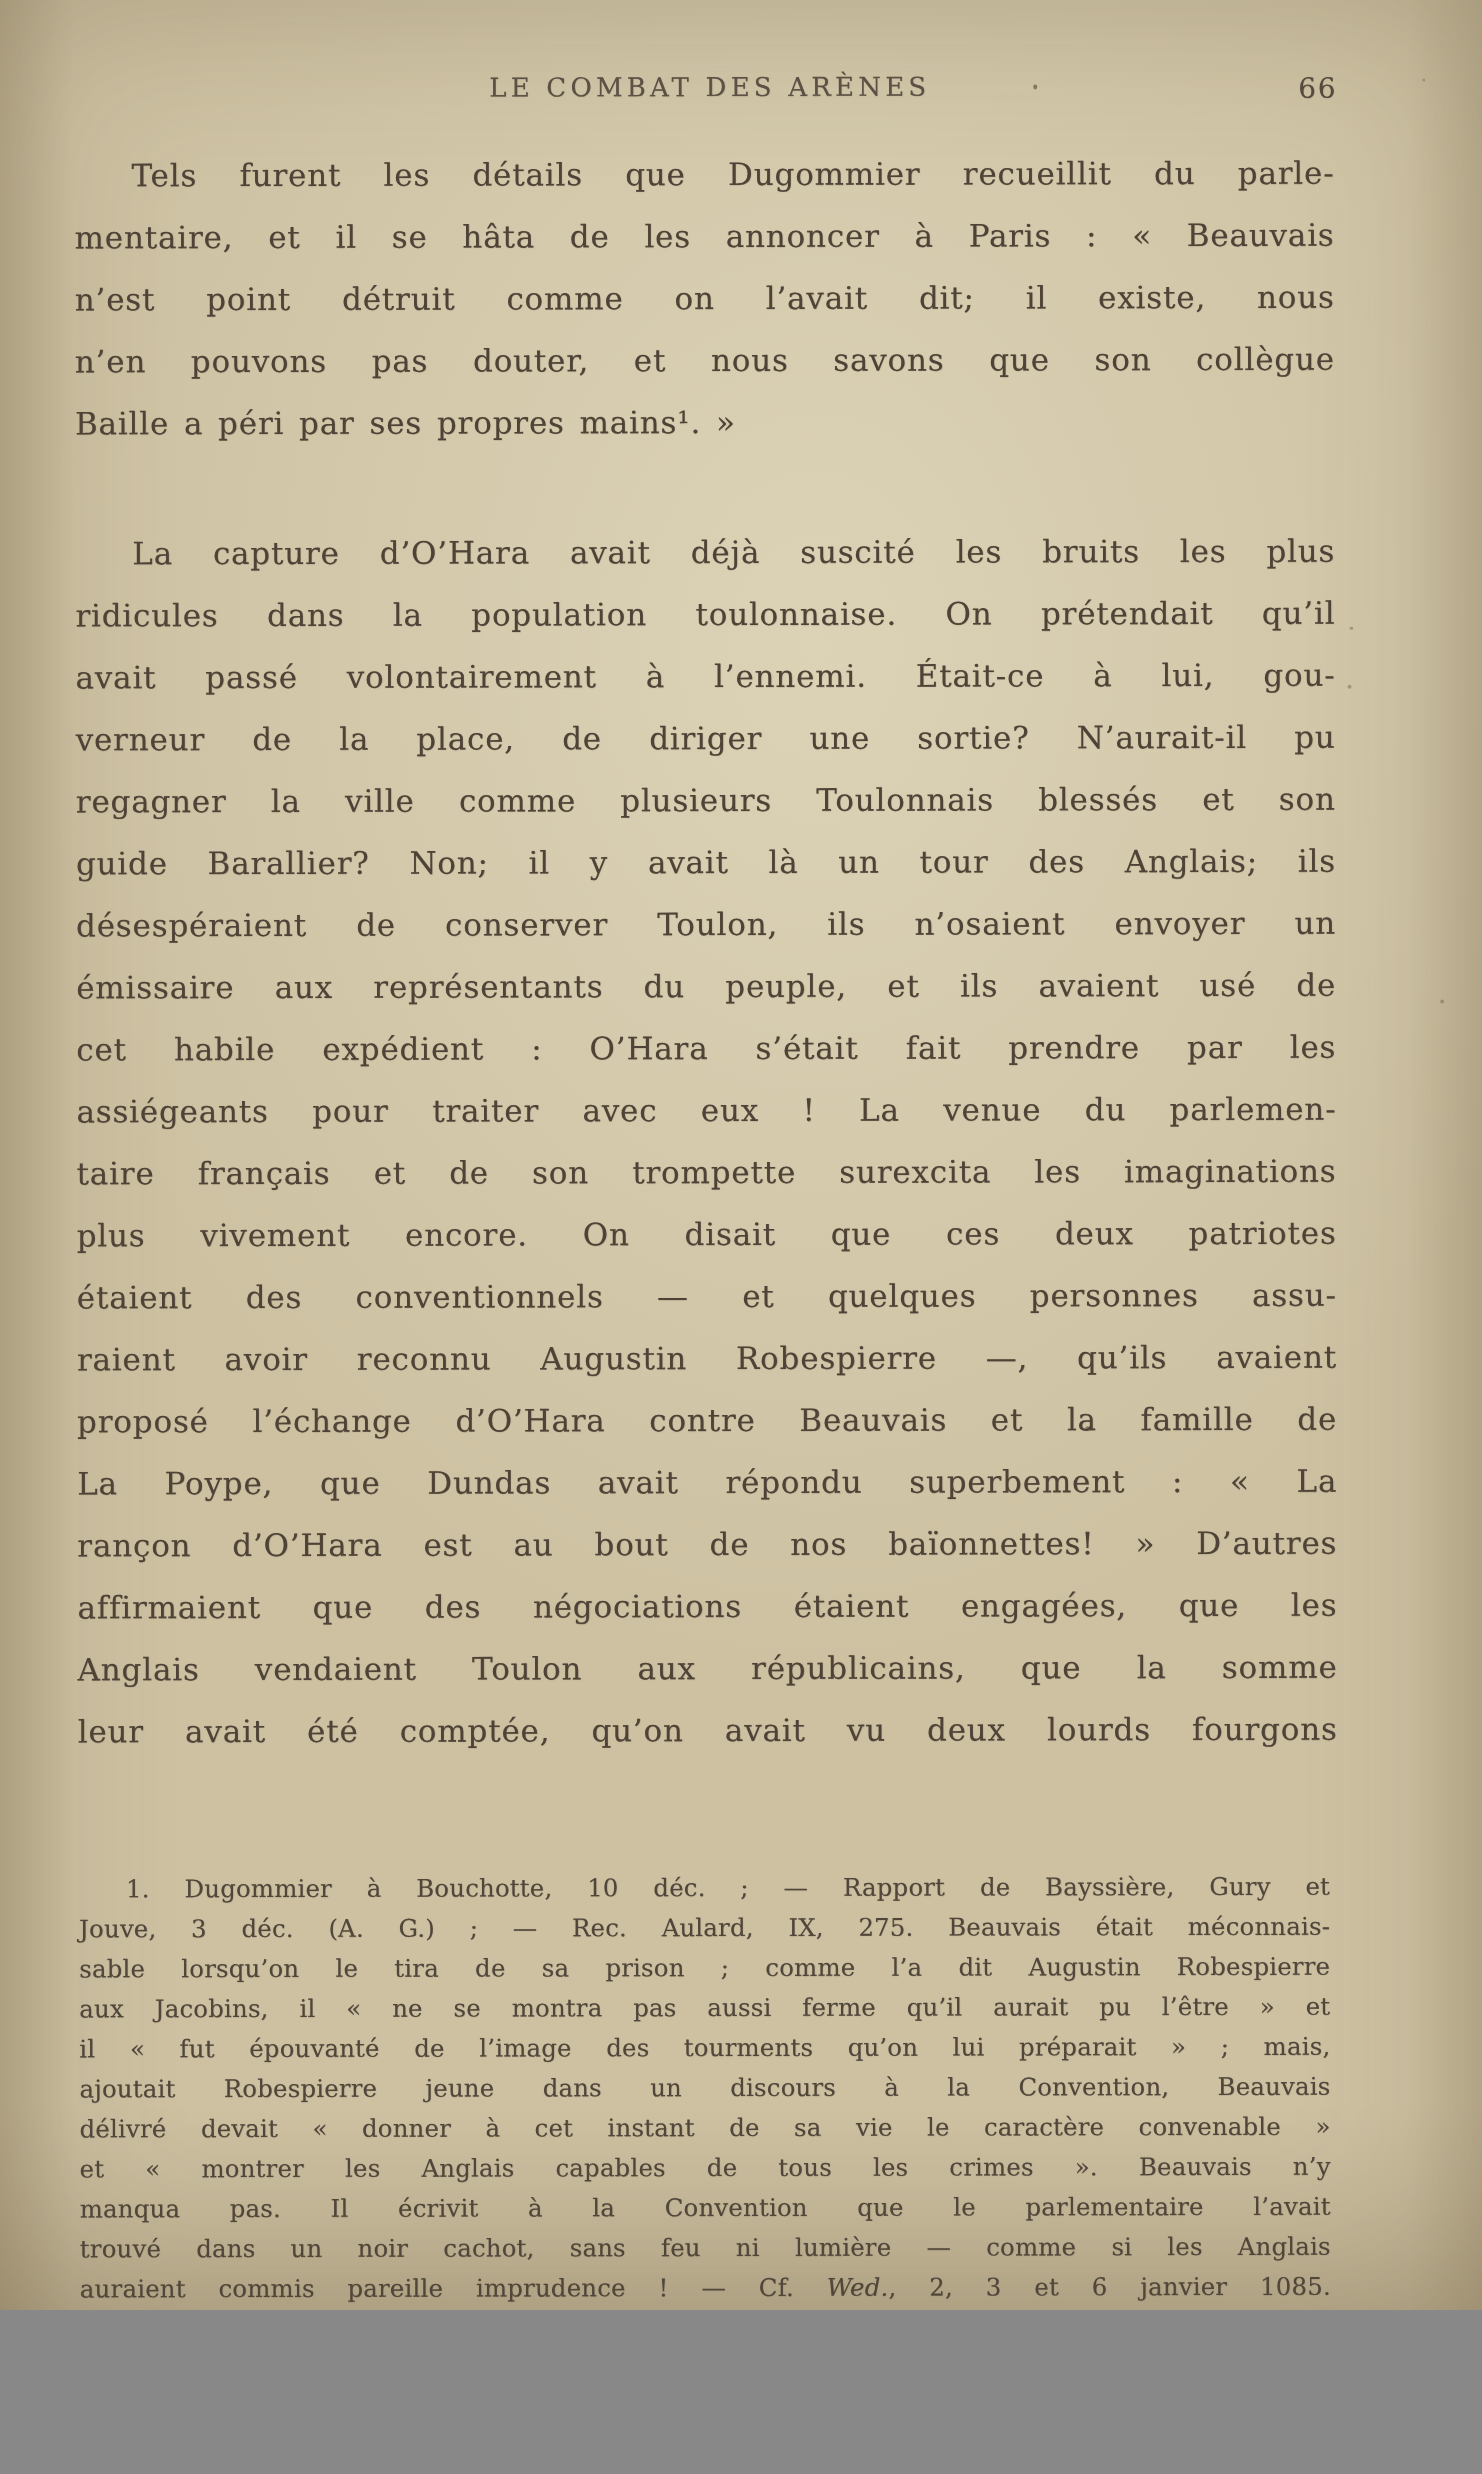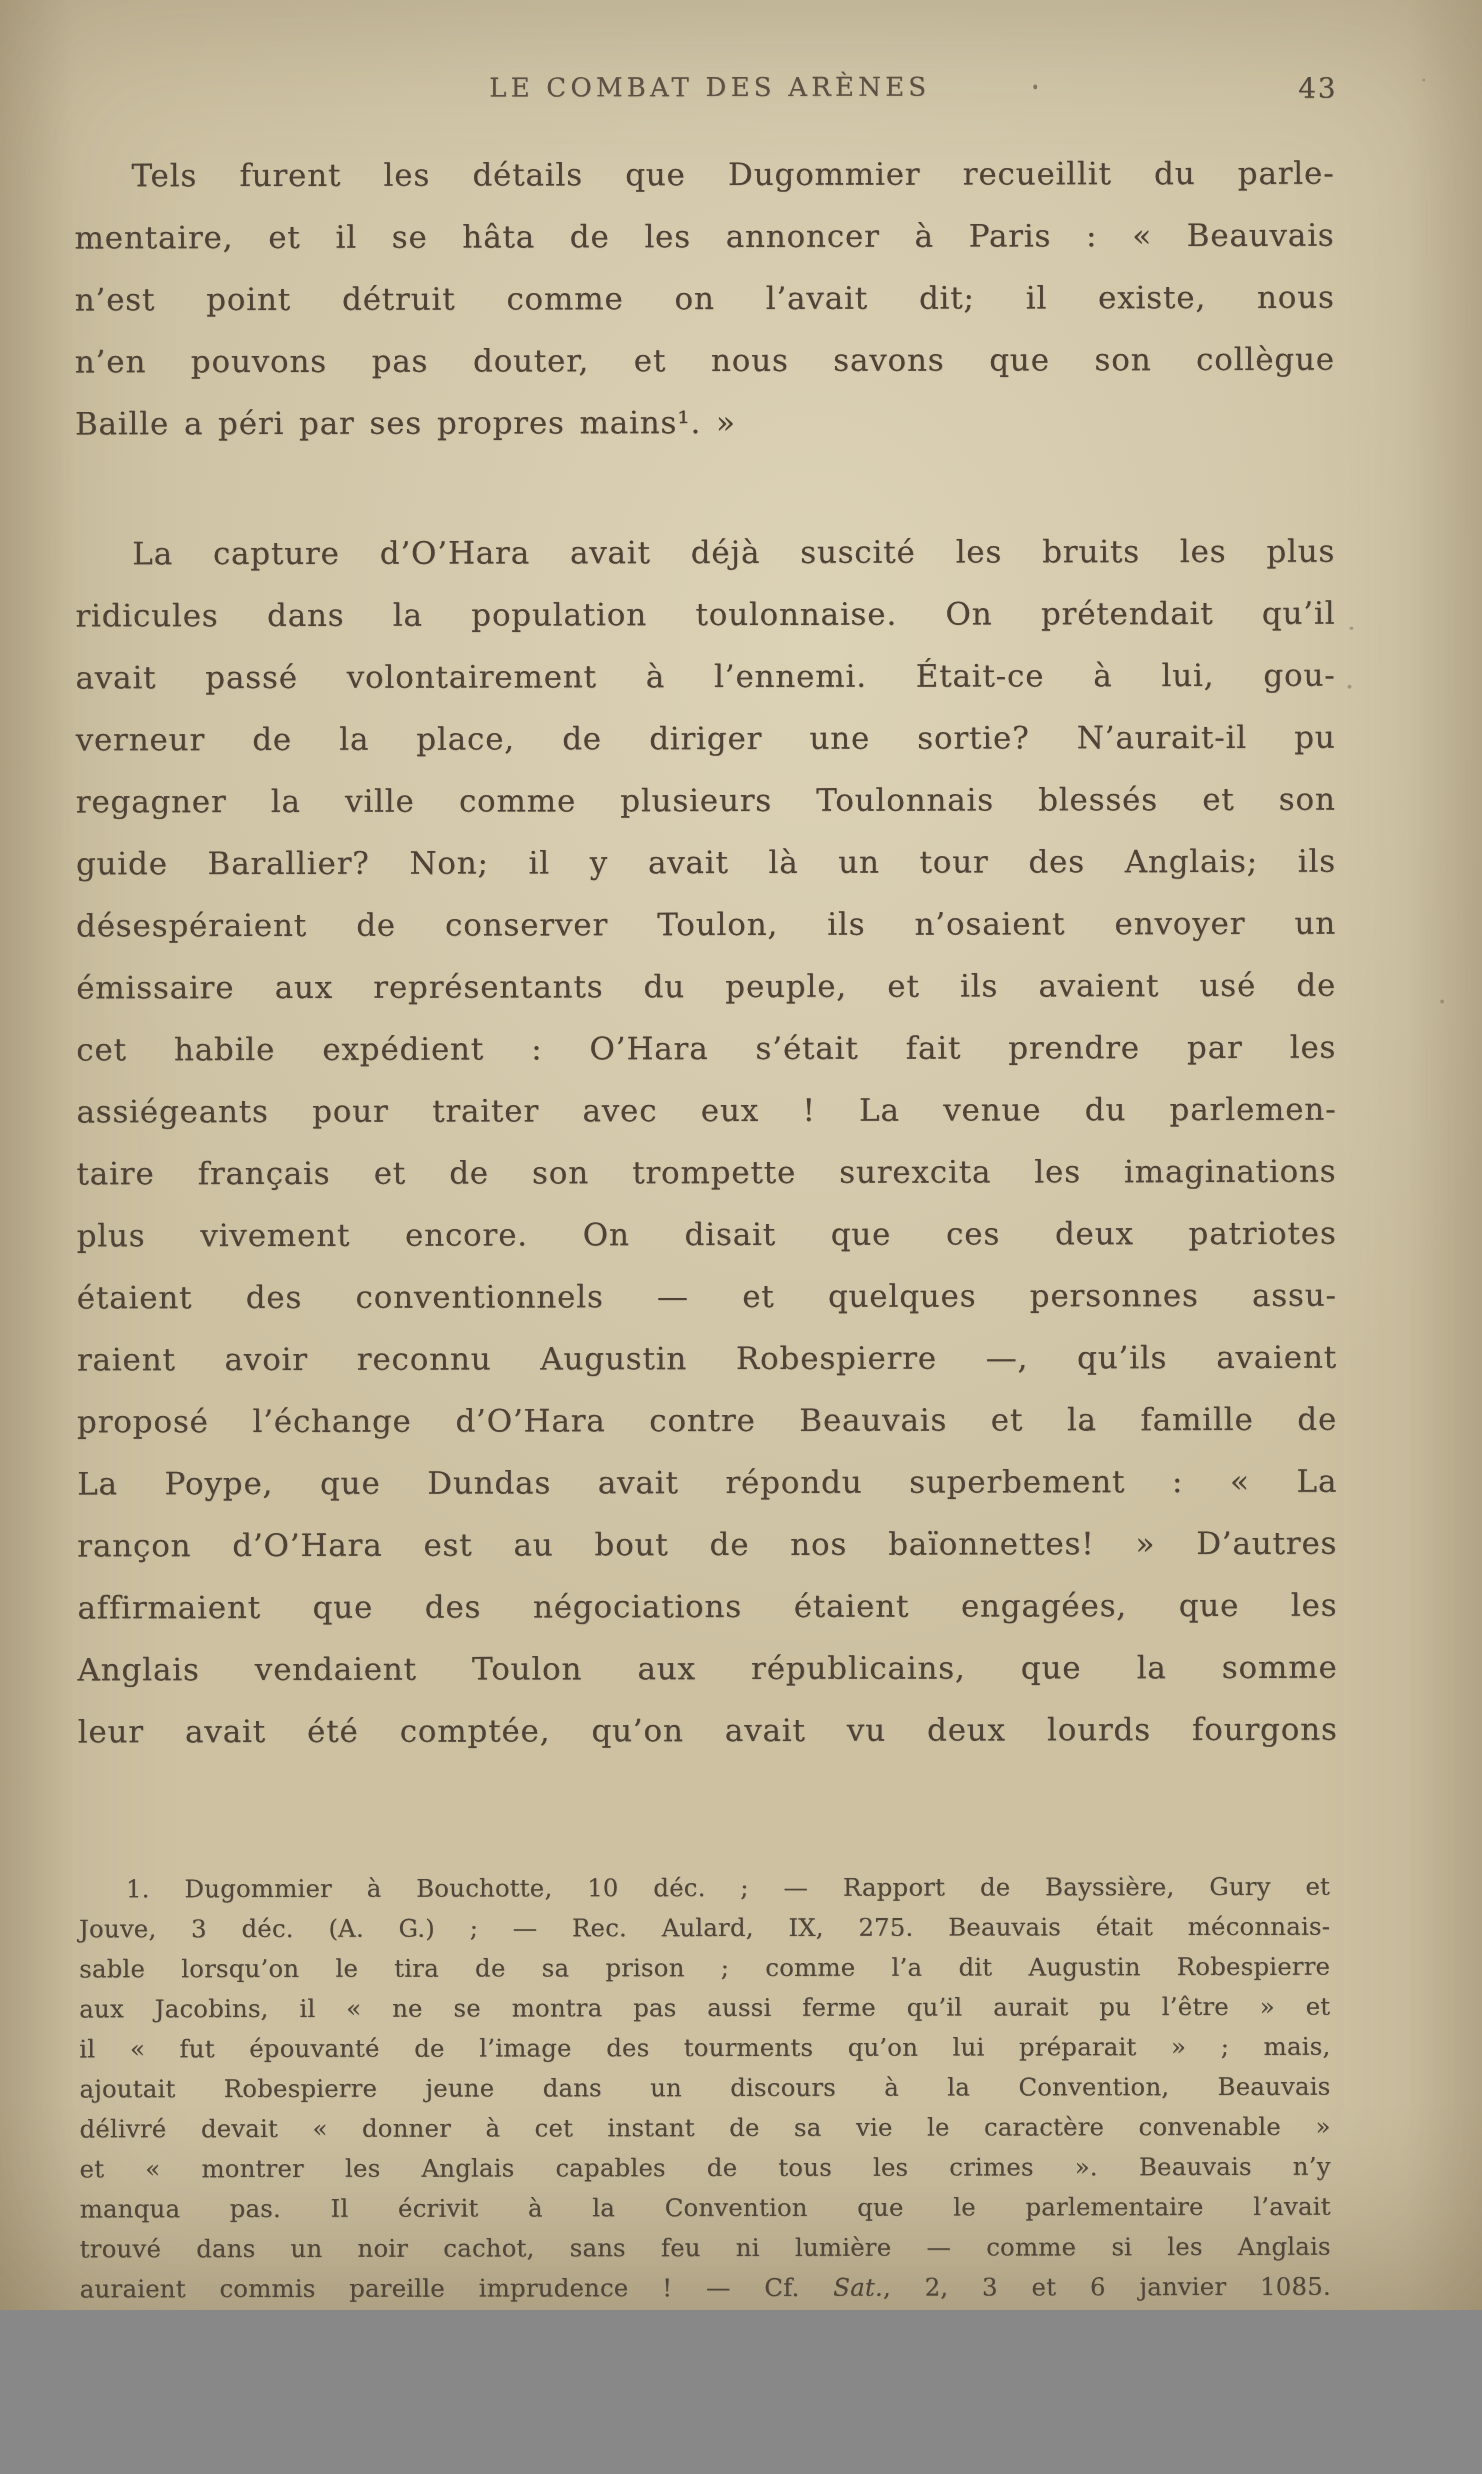--- a/index.html
+++ b/index.html
@@ -56,21 +56,21 @@
   .s5 { left:1348px; top:686px; width:4.2px; height:4.2px; opacity:.6; }
   .s6 { left:1440px; top:1001px; width:4.2px; height:4.2px; opacity:.55; }
 </style>
 </head>
 <body>
 
 <div class="page">
   <div class="content">
 
     <div class="running-title">LE COMBAT DES ARÈNES</div>
-    <div class="page-number">43</div>
+    <div class="page-number">66</div>
 
     <div class="para" id="p1">
       <div class="ln indent">Tels furent les détails que Dugommier recueillit du parle-</div>
       <div class="ln">mentaire, et il se hâta de les annoncer à Paris : « Beauvais</div>
       <div class="ln">n’est point détruit comme on l’avait dit; il existe, nous</div>
       <div class="ln">n’en pouvons pas douter, et nous savons que son collègue</div>
       <div class="ln short">Baille a péri par ses propres mains¹. »</div>
     </div>
 
     <div class="para" id="p2">
@@ -100,21 +100,21 @@
       <div class="ln fnindent">1. Dugommier à Bouchotte, 10 déc. ; — Rapport de Bayssière, Gury et</div>
       <div class="ln">Jouve, 3 déc. (A. G.) ; — Rec. Aulard, IX, 275. Beauvais était méconnais-</div>
       <div class="ln">sable lorsqu’on le tira de sa prison ; comme l’a dit Augustin Robespierre</div>
       <div class="ln">aux Jacobins, il « ne se montra pas aussi ferme qu’il aurait pu l’être » et</div>
       <div class="ln">il « fut épouvanté de l’image des tourments qu’on lui préparait » ; mais,</div>
       <div class="ln">ajoutait Robespierre jeune dans un discours à la Convention, Beauvais</div>
       <div class="ln">délivré devait « donner à cet instant de sa vie le caractère convenable »</div>
       <div class="ln">et « montrer les Anglais capables de tous les crimes ». Beauvais n’y</div>
       <div class="ln">manqua pas. Il écrivit à la Convention que le parlementaire l’avait</div>
       <div class="ln">trouvé dans un noir cachot, sans feu ni lumière — comme si les Anglais</div>
-      <div class="ln"><span>auraient commis pareille imprudence ! — Cf. </span><span class="it">Sat.</span><span>, 2, 3 et 6 janvier 1085.</span></div>
+      <div class="ln"><span>auraient commis pareille imprudence ! — Cf. </span><span class="it">Wed.</span><span>, 2, 3 et 6 janvier 1085.</span></div>
     </div>
 
     <div class="speck s1"></div>
     <div class="speck s2"></div>
     <div class="speck s3"></div>
     <div class="speck s4"></div>
     <div class="speck s5"></div>
     <div class="speck s6"></div>
 
   </div>

